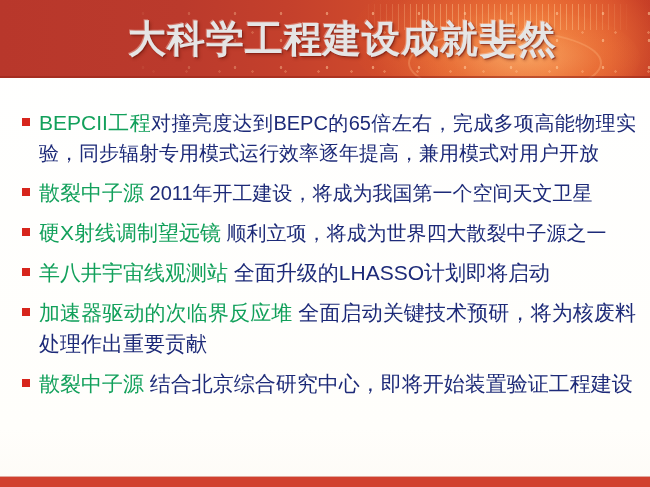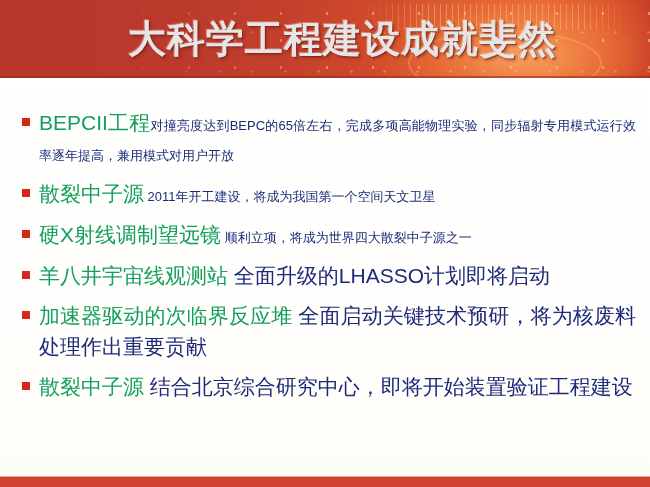--- a/index.html
+++ b/index.html
@@ -173,21 +173,21 @@
     text-align: justify;
     text-justify: inter-character;
   }
 
   .lead {
     color: #12a05b;
     font-size: 21px;
   }
   .rest {
     color: #1d2a78;
-    font-size: 13px;
+    font-size: 20px;
   }
   .rest.sm { font-size: 21px; }
 
   
   .footer-bar {
     position: absolute;
     left: 0;
     right: 0;
     bottom: 0;
     height: 10px;

